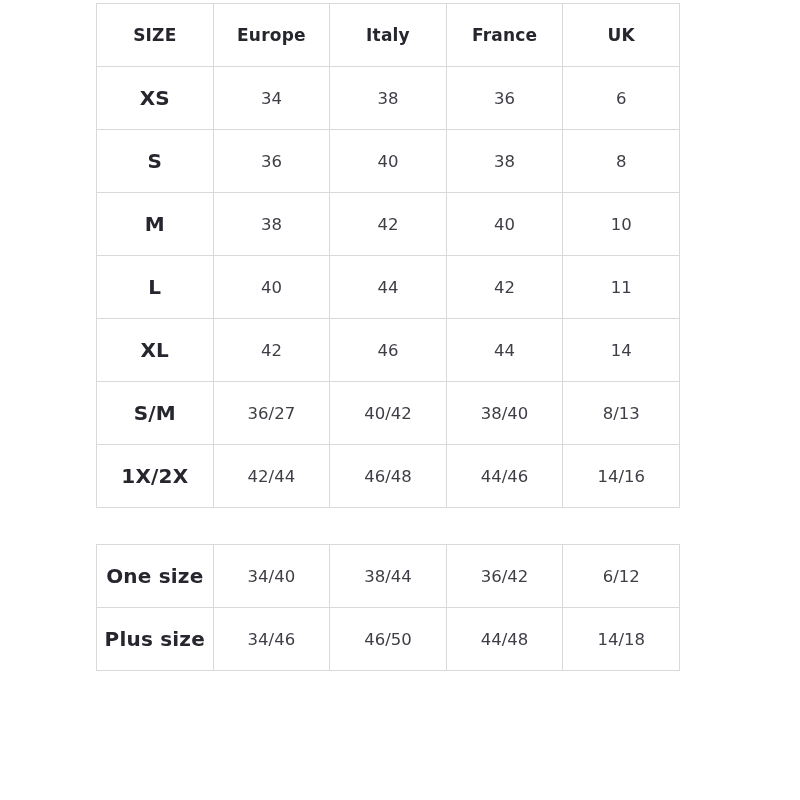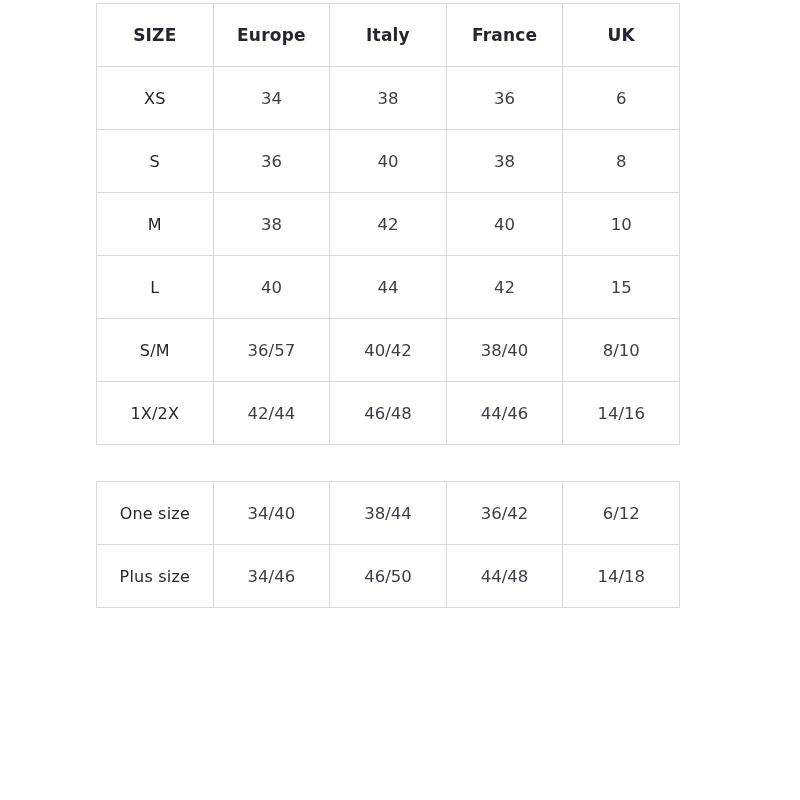--- a/index.html
+++ b/index.html
@@ -31,22 +31,22 @@
     overflow: hidden;
     white-space: nowrap;
   }
   table.size-table thead th {
     font-size: 17px;
     font-weight: 700;
     color: #26262e;
     letter-spacing: 0.2px;
   }
   table.size-table tbody th {
-    font-size: 16px;
-    font-weight: 400;
+    font-size: 20px;
+    font-weight: 700;
     color: #26262e;
     letter-spacing: 0.2px;
   }
   table.size-table td {
     font-size: 16.5px;
     font-weight: 400;
     color: #3e3e46;
     border-radius: 19px;
   }
   table.special-table {
@@ -88,28 +88,35 @@
         <td>38</td>
         <td>42</td>
         <td>40</td>
         <td>10</td>
       </tr>
       <tr>
         <th>L</th>
         <td>40</td>
         <td>44</td>
         <td>42</td>
-        <td>15</td>
+        <td>11</td>
+      </tr>
+      <tr>
+        <th>XL</th>
+        <td>42</td>
+        <td>46</td>
+        <td>44</td>
+        <td>14</td>
       </tr>
       <tr>
         <th>S/M</th>
-        <td>36/57</td>
+        <td>36/27</td>
         <td>40/42</td>
         <td>38/40</td>
-        <td>8/10</td>
+        <td>8/13</td>
       </tr>
       <tr>
         <th>1X/2X</th>
         <td>42/44</td>
         <td>46/48</td>
         <td>44/46</td>
         <td>14/16</td>
       </tr>
     </tbody>
   </table>

